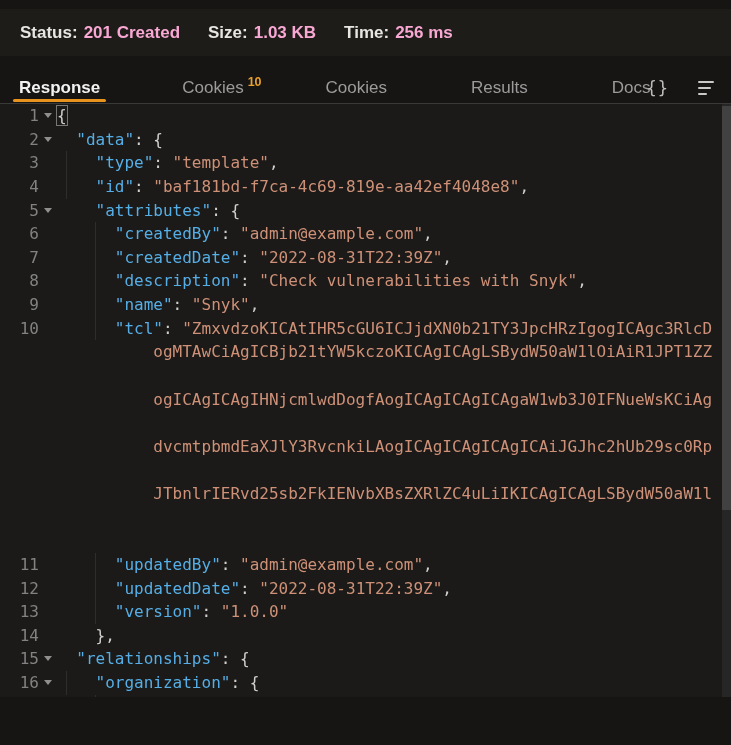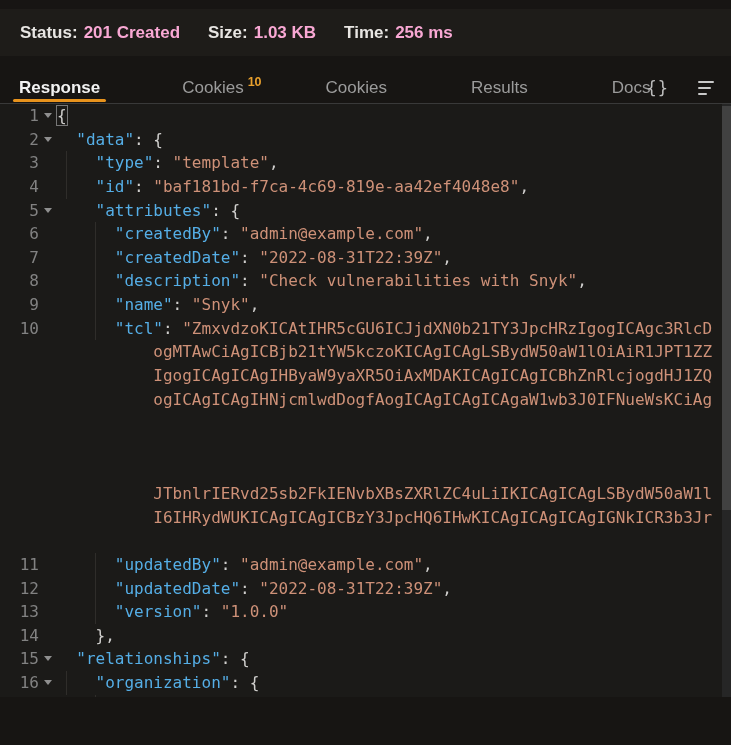--- a/index.html
+++ b/index.html
@@ -121,27 +121,27 @@
         <div class="row"><span class="ln">2</span><span class="fold"><span class="tri"></span></span><span class="content"><span class="tk-p">  </span><span class="tk-k">"data"</span><span class="tk-p">: {</span></span></div>
         <div class="row"><span class="guide" style="left: 66px;"></span><span class="ln">3</span><span class="fold"></span><span class="content"><span class="tk-p">    </span><span class="tk-k">"type"</span><span class="tk-p">: </span><span class="tk-s">"template"</span><span class="tk-p">,</span></span></div>
         <div class="row"><span class="guide" style="left: 66px;"></span><span class="ln">4</span><span class="fold"></span><span class="content"><span class="tk-p">    </span><span class="tk-k">"id"</span><span class="tk-p">: </span><span class="tk-s">"baf181bd-f7ca-4c69-819e-aa42ef4048e8"</span><span class="tk-p">,</span></span></div>
         <div class="row"><span class="ln">5</span><span class="fold"><span class="tri"></span></span><span class="content"><span class="tk-p">    </span><span class="tk-k">"attributes"</span><span class="tk-p">: {</span></span></div>
         <div class="row"><span class="guide" style="left: 95px;"></span><span class="ln">6</span><span class="fold"></span><span class="content"><span class="tk-p">      </span><span class="tk-k">"createdBy"</span><span class="tk-p">: </span><span class="tk-s">"admin@example.com"</span><span class="tk-p">,</span></span></div>
         <div class="row"><span class="guide" style="left: 95px;"></span><span class="ln">7</span><span class="fold"></span><span class="content"><span class="tk-p">      </span><span class="tk-k">"createdDate"</span><span class="tk-p">: </span><span class="tk-s">"2022-08-31T22:39Z"</span><span class="tk-p">,</span></span></div>
         <div class="row"><span class="guide" style="left: 95px;"></span><span class="ln">8</span><span class="fold"></span><span class="content"><span class="tk-p">      </span><span class="tk-k">"description"</span><span class="tk-p">: </span><span class="tk-s">"Check vulnerabilities with Snyk"</span><span class="tk-p">,</span></span></div>
         <div class="row"><span class="guide" style="left: 95px;"></span><span class="ln">9</span><span class="fold"></span><span class="content"><span class="tk-p">      </span><span class="tk-k">"name"</span><span class="tk-p">: </span><span class="tk-s">"Snyk"</span><span class="tk-p">,</span></span></div>
         <div class="row"><span class="guide" style="left: 95px;"></span><span class="ln">10</span><span class="fold"></span><span class="content"><span class="tk-p">      </span><span class="tk-k">"tcl"</span><span class="tk-p">: </span><span class="tk-s">"ZmxvdzoKICAtIHR5cGU6ICJjdXN0b21TY3JpcHRzIgogICAgc3RlcD</span></span></div>
         <div class="row"><span class="ln"></span><span class="fold"></span><span class="content"><span class="tk-s">          ogMTAwCiAgICBjb21tYW5kczoKICAgICAgLSBydW50aW1lOiAiR1JPT1ZZ</span></span></div>
-        <div class="row"><span class="ln"></span><span class="fold"></span><span class="content"><span class="tk-s">          IgogICAgICAgIHByaW9yaXR5OiAxMDAKICAgICAgICBhZnRlcjogdHJ1ZQ</span></span></div>
+        <div class="row"><span class="ln"></span><span class="fold"></span></div>
         <div class="row"><span class="ln"></span><span class="fold"></span><span class="content"><span class="tk-s">          ogICAgICAgIHNjcmlwdDogfAogICAgICAgICAgaW1wb3J0IFNueWsKCiAg</span></span></div>
         <div class="row"><span class="ln"></span><span class="fold"></span></div>
-        <div class="row"><span class="ln"></span><span class="fold"></span></div>
+        <div class="row"><span class="ln"></span><span class="fold"></span><span class="content"><span class="tk-s">          dvcmtpbmdEaXJlY3RvcnkiLAogICAgICAgICAgICAiJGJhc2hUb29sc0Rp</span></span></div>
         <div class="row"><span class="ln"></span><span class="fold"></span></div>
         <div class="row"><span class="ln"></span><span class="fold"></span><span class="content"><span class="tk-s">          JTbnlrIERvd25sb2FkIENvbXBsZXRlZC4uLiIKICAgICAgLSBydW50aW1l</span></span></div>
-        <div class="row"><span class="ln"></span><span class="fold"></span><span class="content"><span class="tk-s">          I6IHRydWUKICAgICAgICBzY3JpcHQ6IHwKICAgICAgICAgIGNkICR3b3Jr</span></span></div>
+        <div class="row"><span class="ln"></span><span class="fold"></span></div>
         <div class="row"><span class="ln"></span><span class="fold"></span></div>
         <div class="row"><span class="guide" style="left: 95px;"></span><span class="ln">11</span><span class="fold"></span><span class="content"><span class="tk-p">      </span><span class="tk-k">"updatedBy"</span><span class="tk-p">: </span><span class="tk-s">"admin@example.com"</span><span class="tk-p">,</span></span></div>
         <div class="row"><span class="guide" style="left: 95px;"></span><span class="ln">12</span><span class="fold"></span><span class="content"><span class="tk-p">      </span><span class="tk-k">"updatedDate"</span><span class="tk-p">: </span><span class="tk-s">"2022-08-31T22:39Z"</span><span class="tk-p">,</span></span></div>
         <div class="row"><span class="guide" style="left: 95px;"></span><span class="ln">13</span><span class="fold"></span><span class="content"><span class="tk-p">      </span><span class="tk-k">"version"</span><span class="tk-p">: </span><span class="tk-s">"1.0.0"</span></span></div>
         <div class="row"><span class="ln">14</span><span class="fold"></span><span class="content"><span class="tk-p">    },</span></span></div>
         <div class="row"><span class="ln">15</span><span class="fold"><span class="tri"></span></span><span class="content"><span class="tk-p">  </span><span class="tk-k">"relationships"</span><span class="tk-p">: {</span></span></div>
         <div class="row"><span class="guide" style="left: 66px;"></span><span class="ln">16</span><span class="fold"><span class="tri"></span></span><span class="content"><span class="tk-p">    </span><span class="tk-k">"organization"</span><span class="tk-p">: {</span></span></div>
         <div class="row"><span class="guide" style="left: 95px;"></span><span class="ln">17</span><span class="fold"><span class="tri"></span></span><span class="content"><span class="tk-p">      </span><span class="tk-k">"data"</span><span class="tk-p">: {</span></span></div>
       </div>
     <div class="scrollbar">

